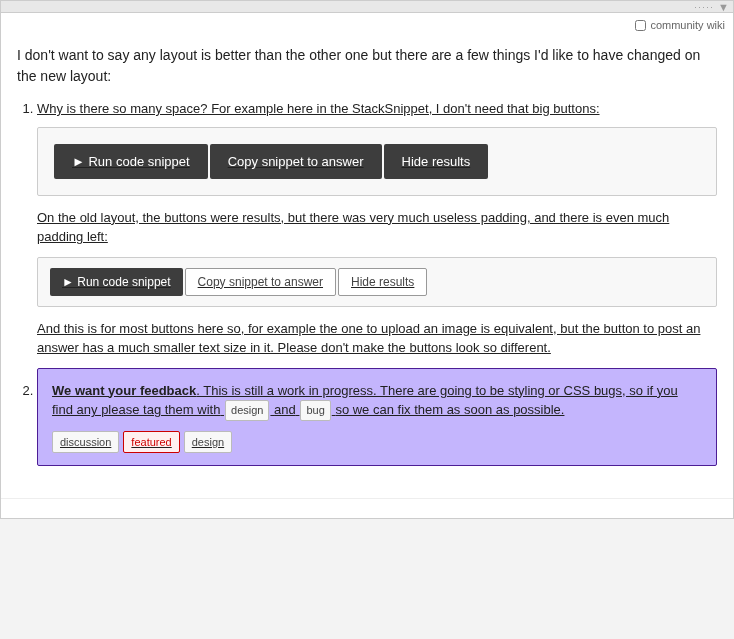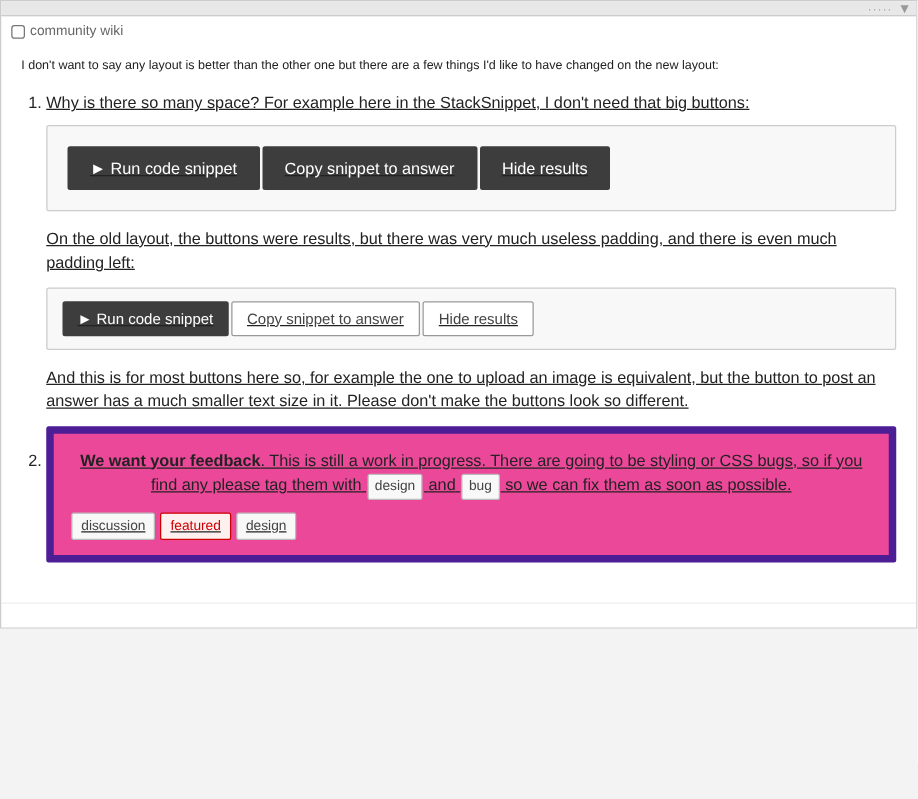--- a/index.html
+++ b/index.html
@@ -23,36 +23,37 @@
       justify-content: flex-end;
       padding-right: 4px;
     }
     .scroll-indicator {
       color: #999;
       font-size: 9px;
       letter-spacing: 1px;
     }
     .community-wiki-bar {
       display: flex;
-      justify-content: flex-start;
+      justify-content: flex-end;
       align-items: center;
       padding: 6px 8px;
       font-size: 11px;
       color: #666;
+      margin-left: 28px;
     }
     .community-wiki-bar input[type="checkbox"] {
       margin-right: 4px;
       width: 11px;
       height: 11px;
     }
     .content {
       padding: 8px 16px 16px 16px;
     }
     .main-text {
-      font-size: 10px;
+      font-size: 14px;
       line-height: 1.5;
       margin-bottom: 12px;
     }
     ol {
       padding-left: 20px;
       text-decoration: underline;
     }
     ol li {
       margin-bottom: 8px;
     }
@@ -153,28 +154,27 @@
       font-size: 11px;
       border-radius: 2px;
       margin: 0 1px;
     }
     .tag-inline.featured {
       border-color: #c00;
       color: #c00;
       background: #fff0f0;
     }
     .feedback-box {
-      border: 6px solid #4c1d95;
-      background: #ec4899;
+      border: 1px solid #4c1d95;
+      background: #c4b5fd;
       padding: 12px 14px;
       margin: 8px 0;
       border-radius: 2px;
       font-size: 13px;
       line-height: 1.5;
-      text-align: center;
     }
     .feedback-box b {
       font-weight: bold;
     }
     .feedback-tag-inline {
       display: inline-block;
       border: 1px solid #bbb;
       background: #f8f8f8;
       color: #444;
       padding: 1px 5px;

